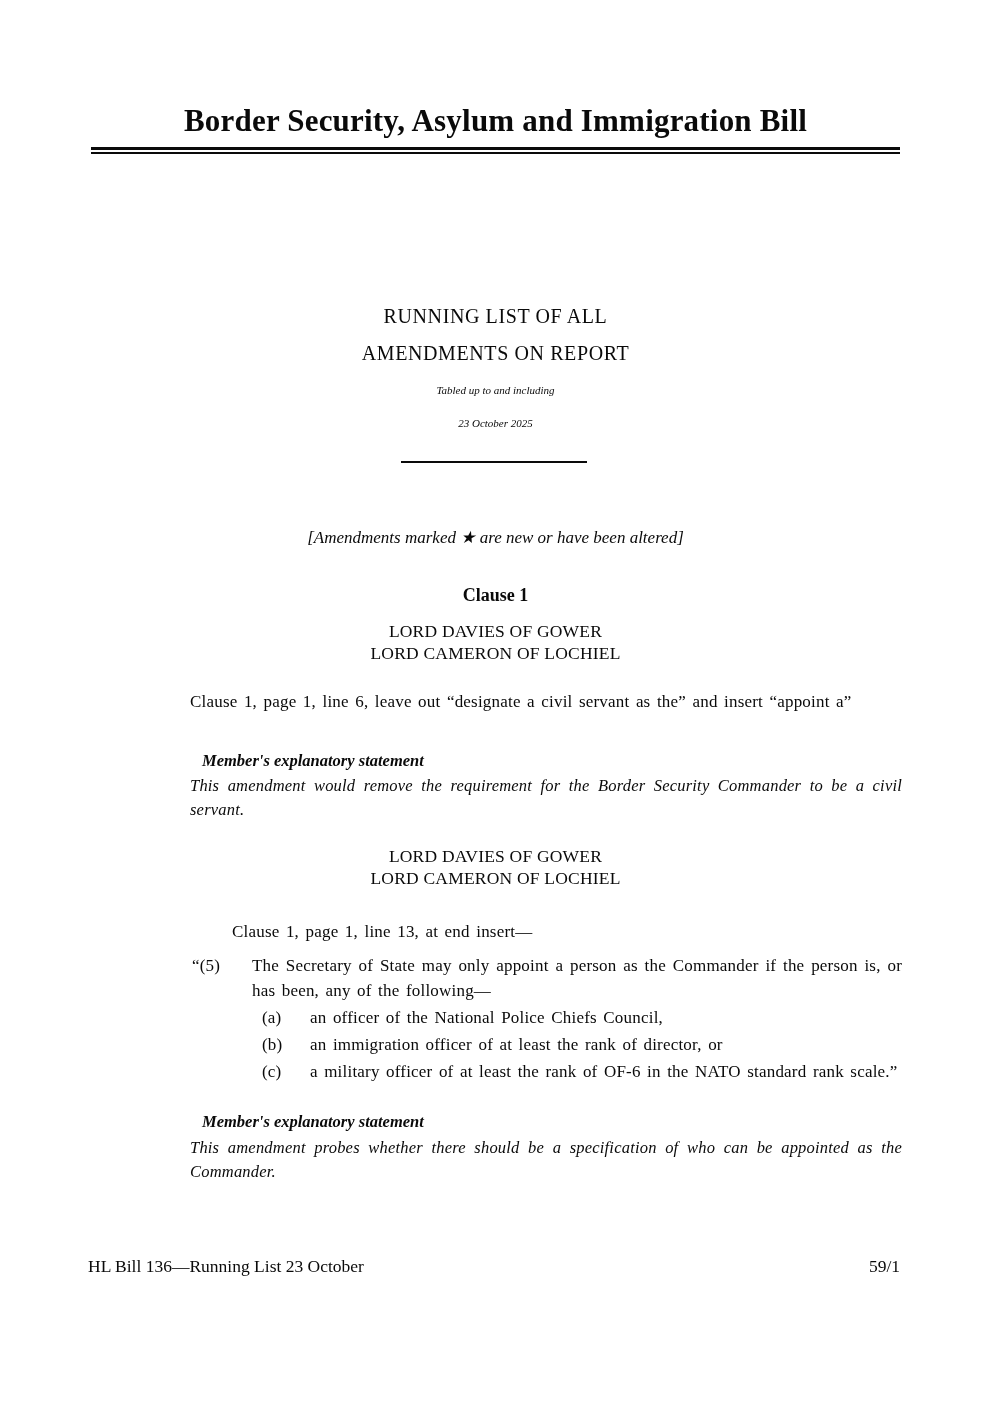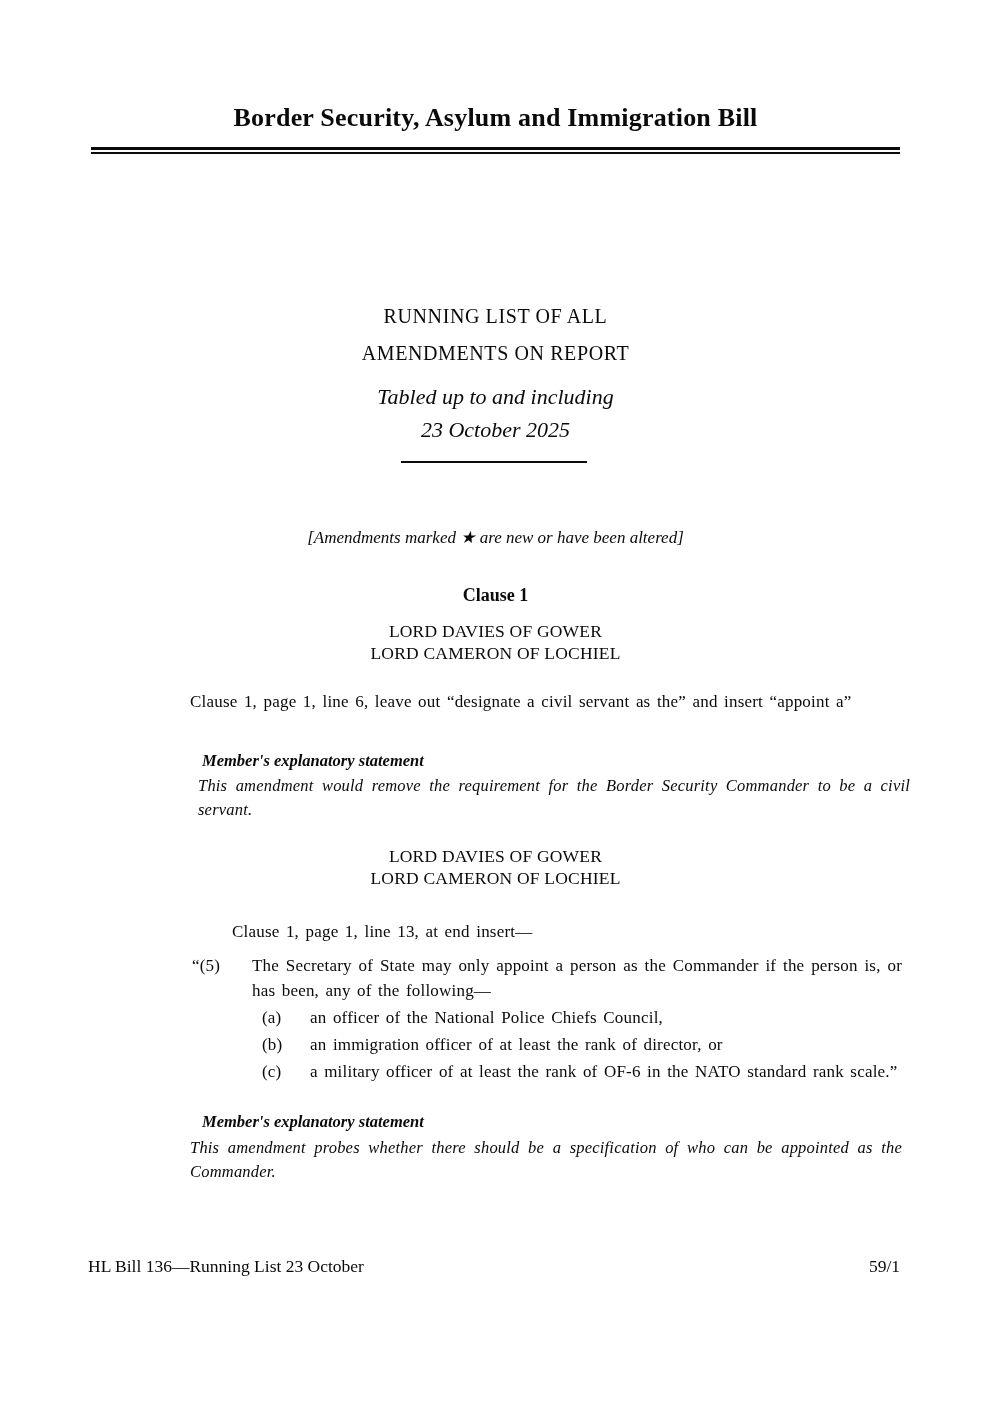--- a/index.html
+++ b/index.html
@@ -10,38 +10,38 @@
     background: #ffffff;
     color: #0a0a0a;
     font-family: "Liberation Serif", "DejaVu Serif", serif;
     overflow: hidden;
   }
   .abs { position: absolute; }
   .centered { left: 0; right: 0; text-align: center; }
 
   .bill-title {
     top: 103px;
-    font-size: 26px;
+    font-size: 31px;
     font-weight: 700;
     letter-spacing: 0.2px;
   }
   .title-rule {
     top: 147px; left: 91px; right: 91px;
     height: 2px;
     border-top: 3px solid #0a0a0a;
     border-bottom: 2px solid #0a0a0a;
   }
   .list-title {
     font-size: 20px;
     letter-spacing: 0.6px;
   }
   .list-title.l1 { top: 305px; }
   .list-title.l2 { top: 342px; }
   .tabled {
-    font-size: 22px;
+    font-size: 11px;
     font-style: italic;
   }
   .tabled.l1 { top: 384px; }
   .tabled.l2 { top: 417px; }
   .short-rule {
     top: 461px; left: 401px; width: 186px;
     border-top: 2px solid #0a0a0a;
   }
   .marker-note {
     top: 527px;
@@ -82,21 +82,21 @@
   .exp-label.e2 { top: 1112px; }
   .exp-text {
     left: 190px; width: 712px;
     font-size: 16.5px;
     font-style: italic;
     line-height: 24px;
     letter-spacing: 0.2px;
     word-spacing: 2px;
     text-align: justify;
   }
-  .exp-text.e1 { top: 774px; margin-left: 8px; }
+  .exp-text.e1 { top: 774px; }
   .exp-text.e2 { top: 1136px; }
 
   .sub-block { top: 953px; left: 190px; width: 712px; }
   .sub1 {
     position: relative;
     padding-left: 62px;
     font-size: 17px;
     line-height: 25px;
     letter-spacing: 0.2px;
     word-spacing: 2px;

